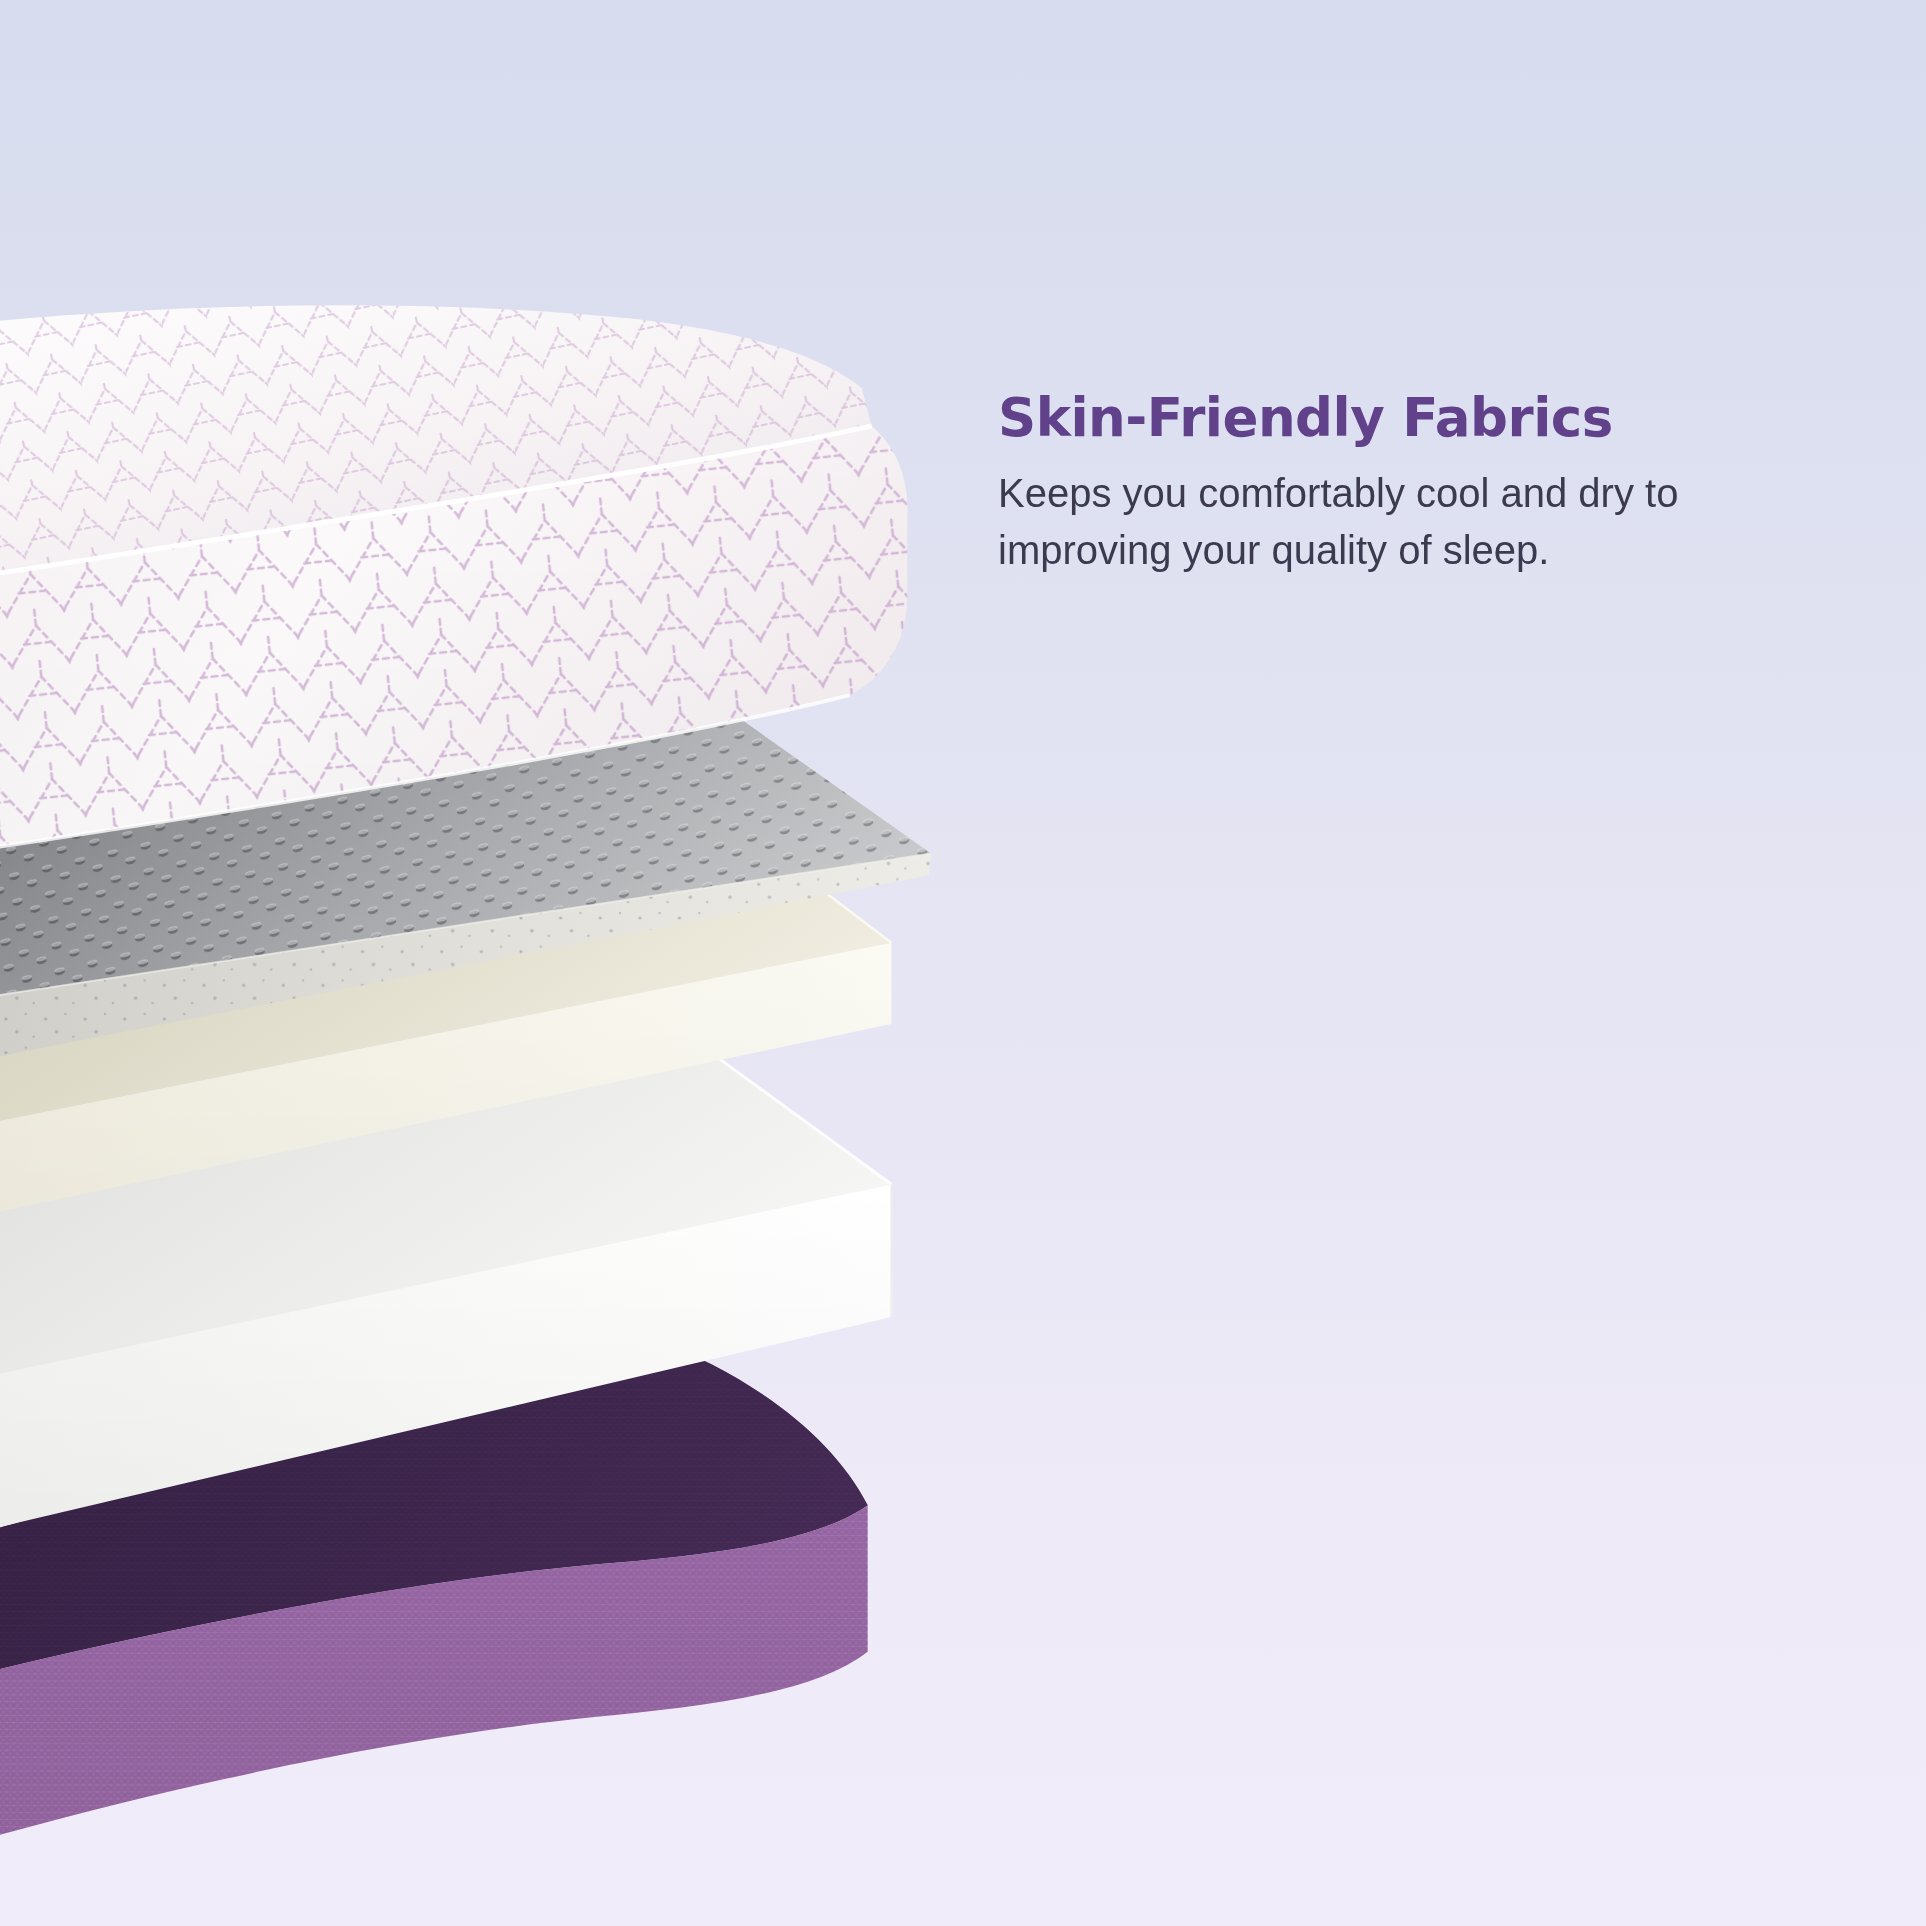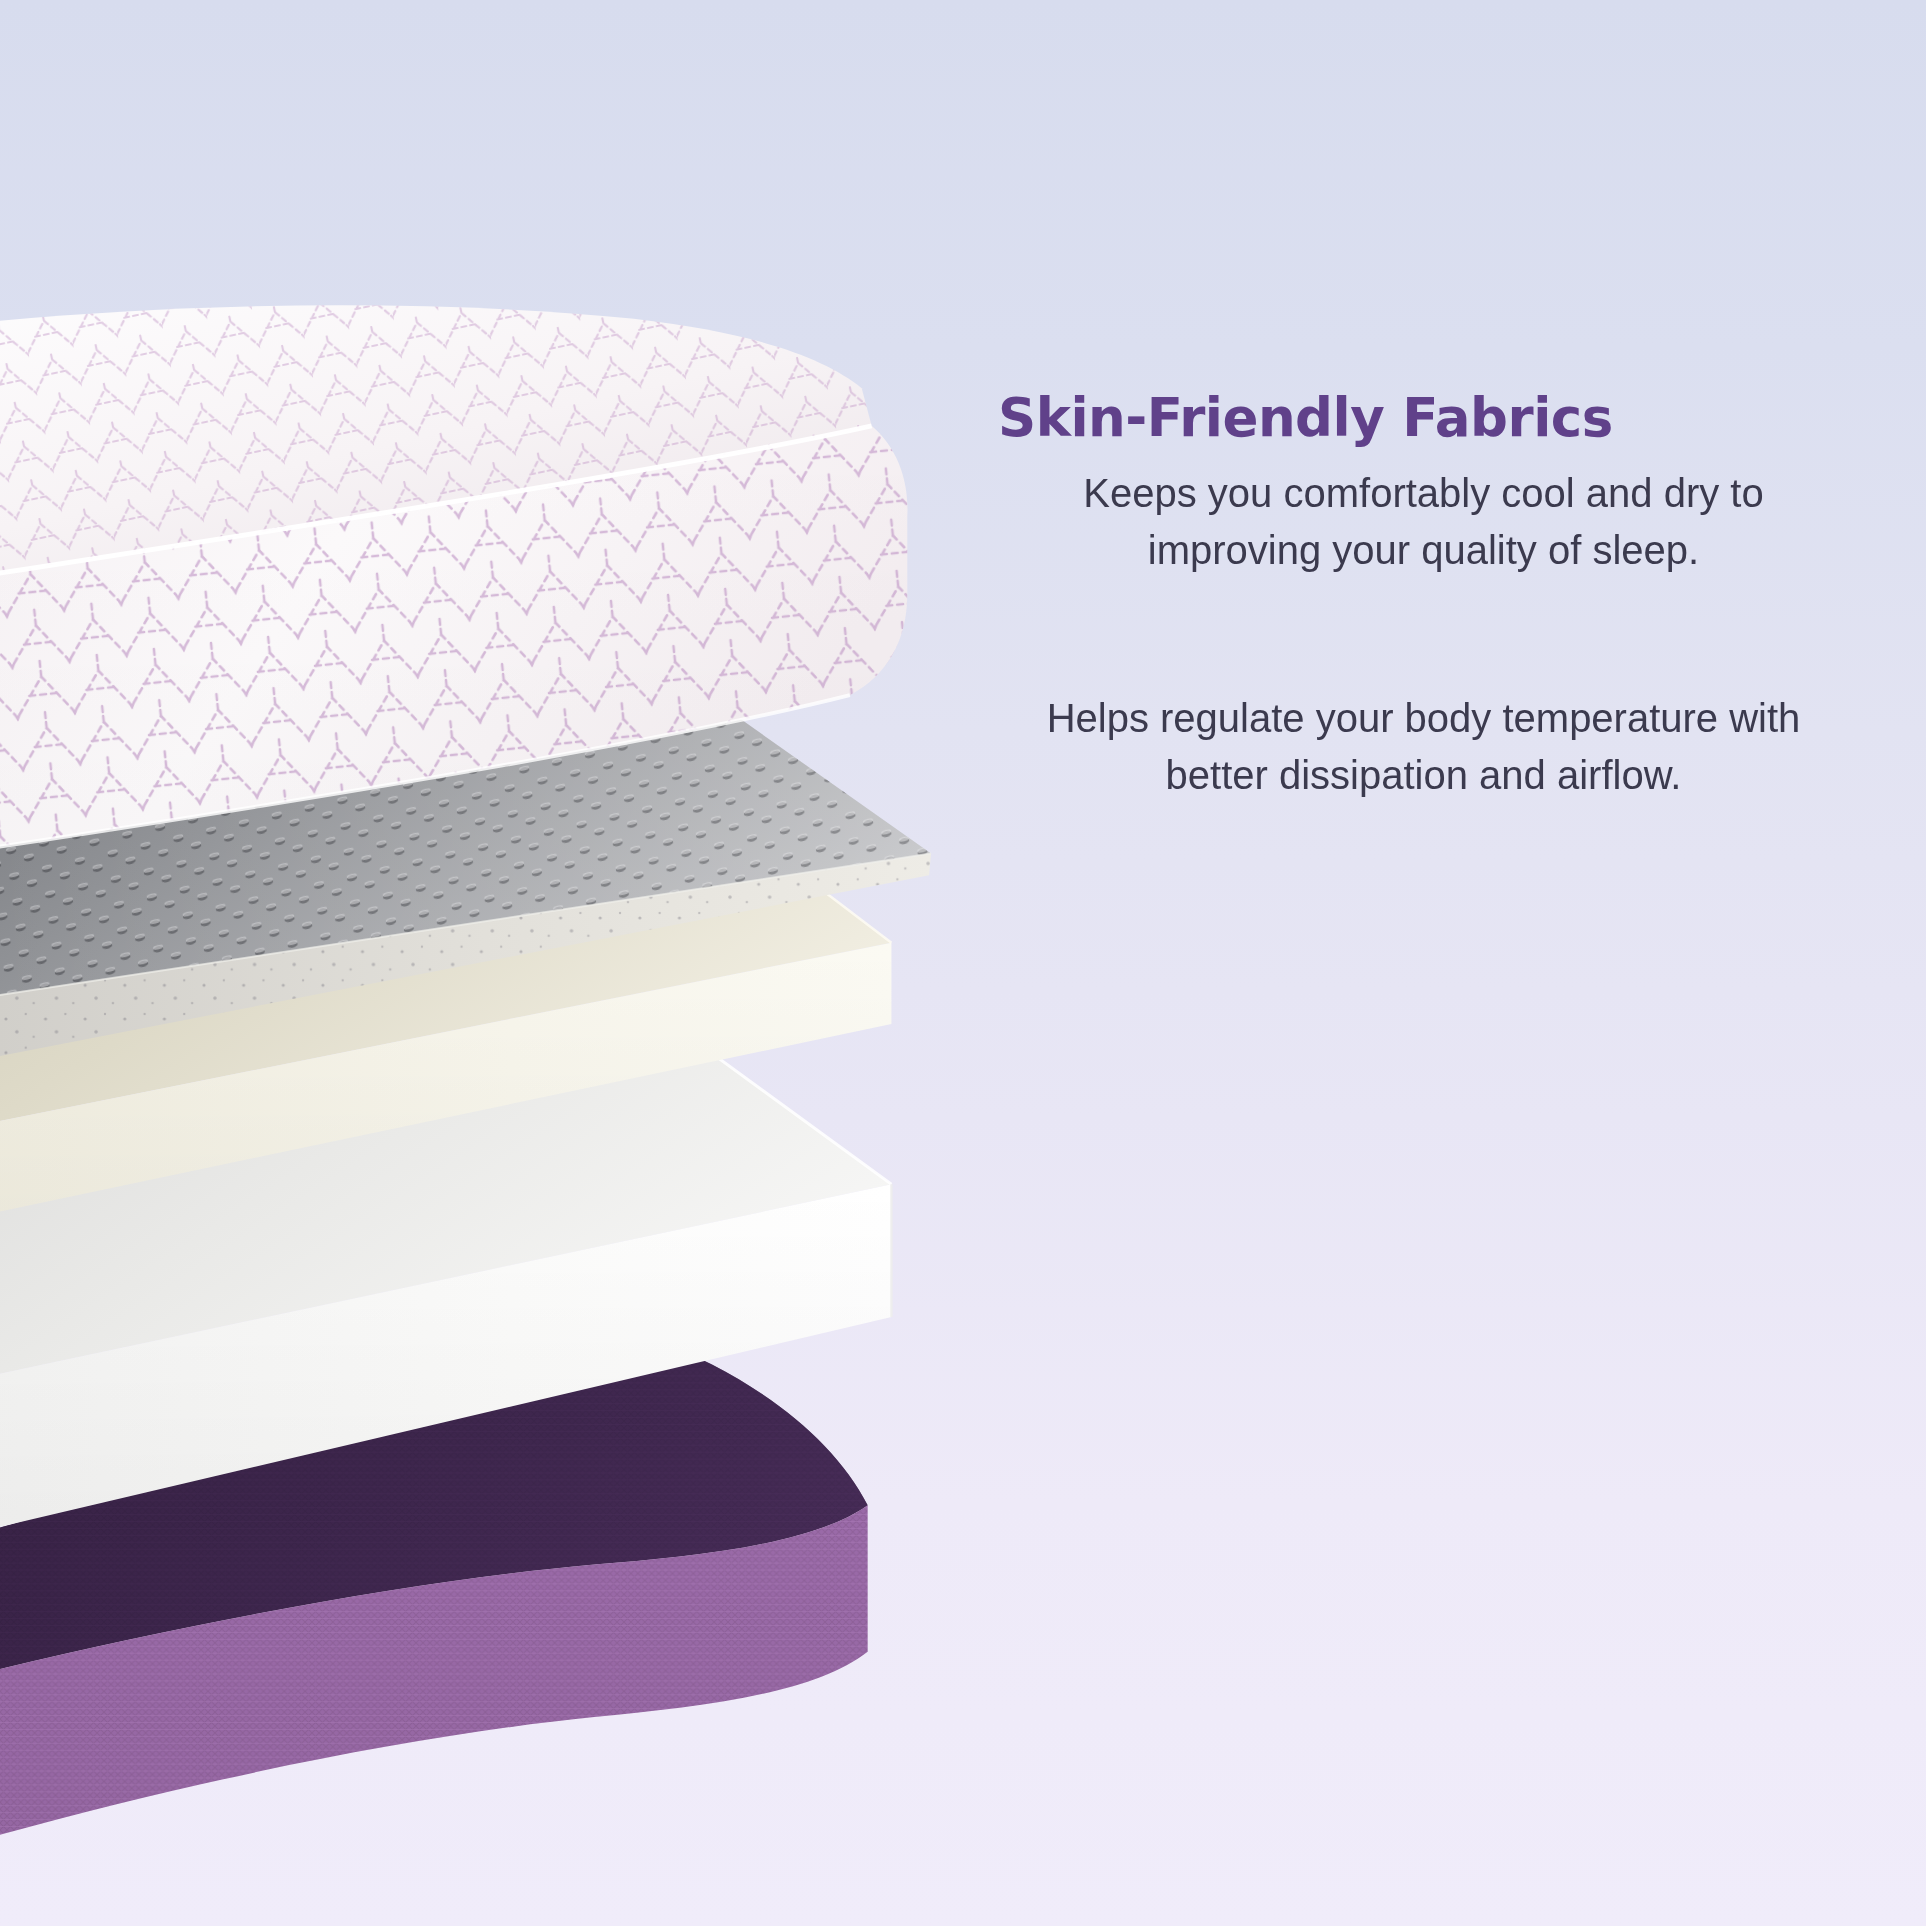--- a/index.html
+++ b/index.html
@@ -56,21 +56,20 @@
   }
 
   .feature-desc {
     font-family: "Liberation Sans", sans-serif;
     font-size: 40px;
     font-weight: normal;
     color: #3b3a4e;
     margin: 0;
     line-height: 1.42;
     max-width: 851px;
-    text-align: center;
   }
 </style>
 </head>
 <body>
 
 <div id="page">
 
   <div id="mattress">
     <svg viewBox="0 0 1050 1946" preserveAspectRatio="none" xmlns="http://www.w3.org/2000/svg">
       <defs>
@@ -277,21 +276,20 @@
   </div>
 
   <div id="features">
 
     <div class="feature-block">
       <h2 class="feature-title">Skin-Friendly Fabrics</h2>
       <p class="feature-desc">Keeps you comfortably cool and dry to improving your quality of sleep.</p>
     </div>
 
     <div class="feature-block">
-      <p class="feature-desc">Helps regulate your body temperature with better dissipation and airflow.</p>
     </div>
 
 
 
   </div>
 
 </div>
 
 
 </body></html>

